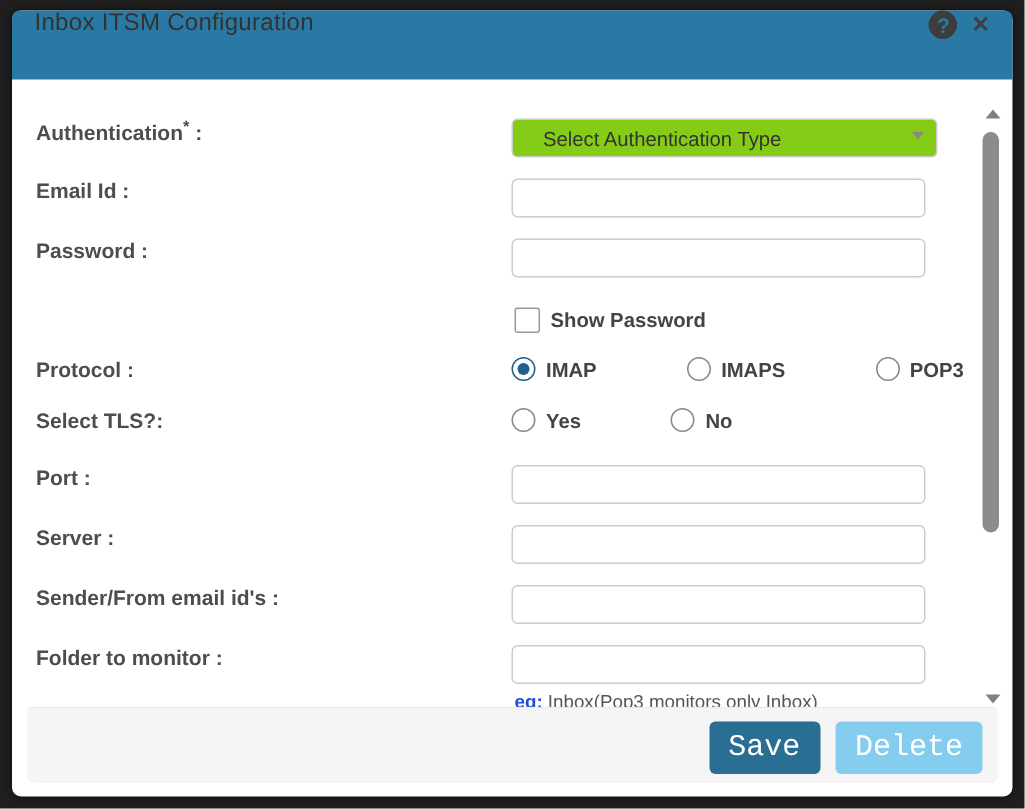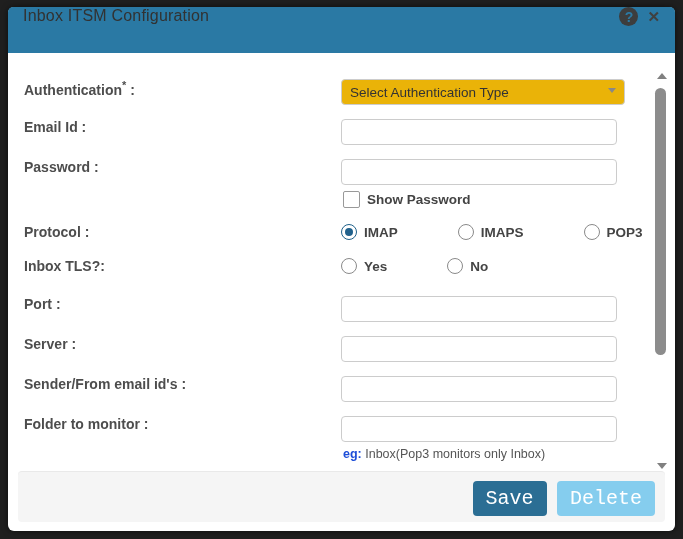--- a/index.html
+++ b/index.html
@@ -25,30 +25,30 @@
   .close-icon{color:#404040;font-weight:bold;font-size:15px;cursor:pointer;line-height:1;}
   .modal-body{position:relative;padding:26px 50px 0 16px;}
   .form-row{display:flex;align-items:flex-start;margin-bottom:14px;}
   .form-label{width:317px;flex:0 0 317px;font-weight:bold;color:#4d4d4d;font-size:14px;}
   .form-label sup{font-size:11px;}
   .text-input{
     width:264px;height:24px;border:1px solid #ccc;border-radius:4px;
     padding:0 5px;font-size:13px;color:#333;outline:none;background:#fff;
   }
   .select-box{
-    width:320px;height:26px;border:1px solid #ccc;border-radius:4px;background:#eab308;
-    display:flex;align-items:center;padding:0 8px;box-sizing:border-box;
+    width:320px;height:26px;border:1px solid #ccc;border-radius:4px;background:#84cc16;
+    display:flex;align-items:center;padding:0 20px;box-sizing:border-box;
     font-size:13.5px;color:#333;cursor:pointer;position:relative;
   }
   .select-caret{
     position:absolute;right:8px;top:8px;width:0;height:0;
     border-left:4px solid transparent;border-right:4px solid transparent;
     border-top:5px solid #888;
   }
-  .row-tight{margin-bottom:6px;}
+  .row-tight{margin-bottom:20px;}
   .checkbox-row{display:flex;align-items:center;margin:0 0 16px 319px;}
   .checkbox{
     width:15px;height:15px;border:1px solid #999;border-radius:2px;background:#fff;cursor:pointer;
   }
   .option-label{font-weight:bold;color:#444;font-size:13.5px;margin-left:7px;}
   .radio-group{display:flex;align-items:center;gap:44px;}
   .radio-option{display:flex;align-items:center;margin-right:16px;cursor:pointer;}
   .radio{
     width:16px;height:16px;border:1px solid #8a8a8a;border-radius:50%;
     background:#fff;position:relative;box-sizing:border-box;
@@ -139,21 +139,21 @@
           <span class="option-label">IMAPS</span>
         </span>
         <span class="radio-option">
           <span class="radio"></span>
           <span class="option-label">POP3</span>
         </span>
       </span>
     </div>
 
     <div class="form-row label-only" style="margin-bottom:18px;">
-      <span class="form-label">Inbox TLS?:</span>
+      <span class="form-label">Select TLS?:</span>
       <span class="radio-group">
         <span class="radio-option">
           <span class="radio"></span>
           <span class="option-label">Yes</span>
         </span>
         <span class="radio-option">
           <span class="radio"></span>
           <span class="option-label">No</span>
         </span>
       </span>

